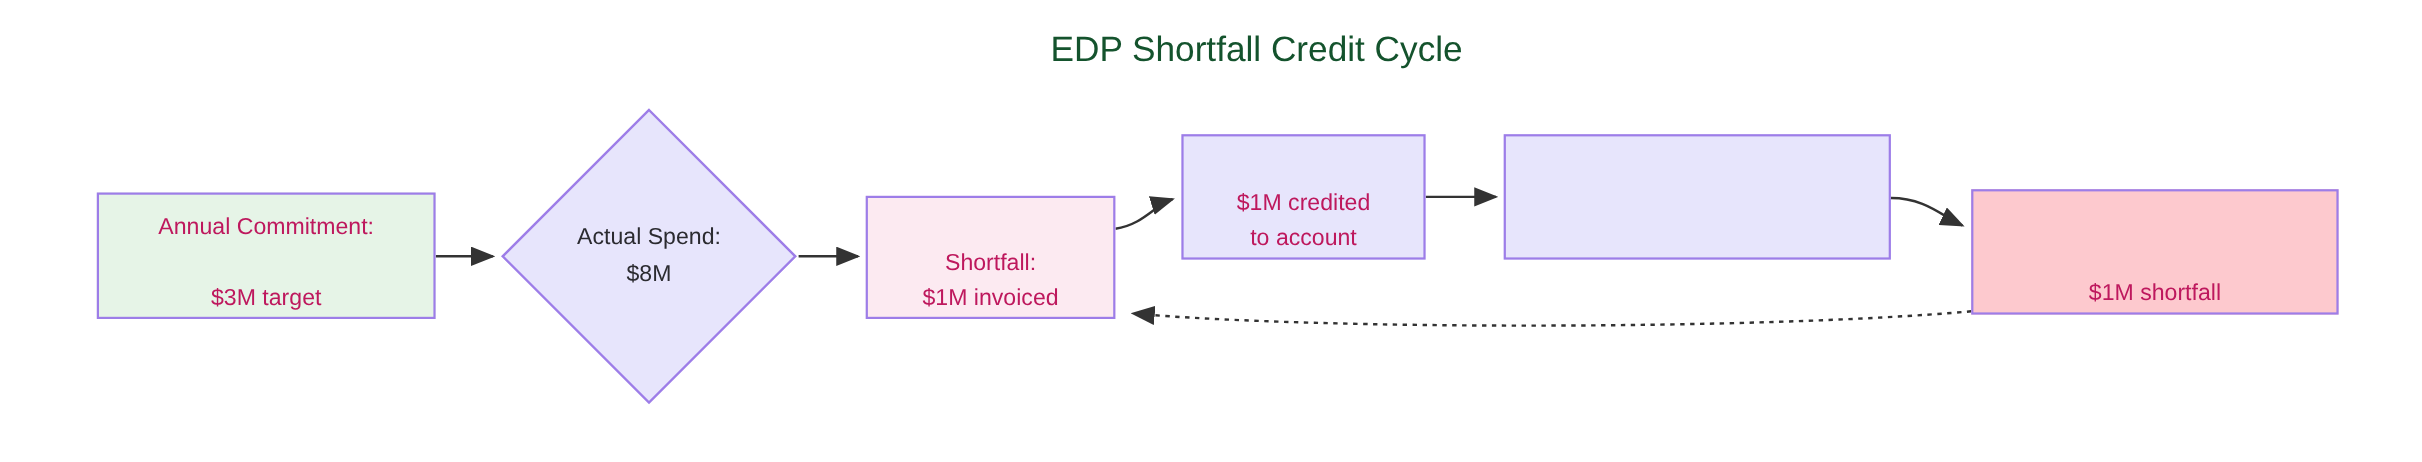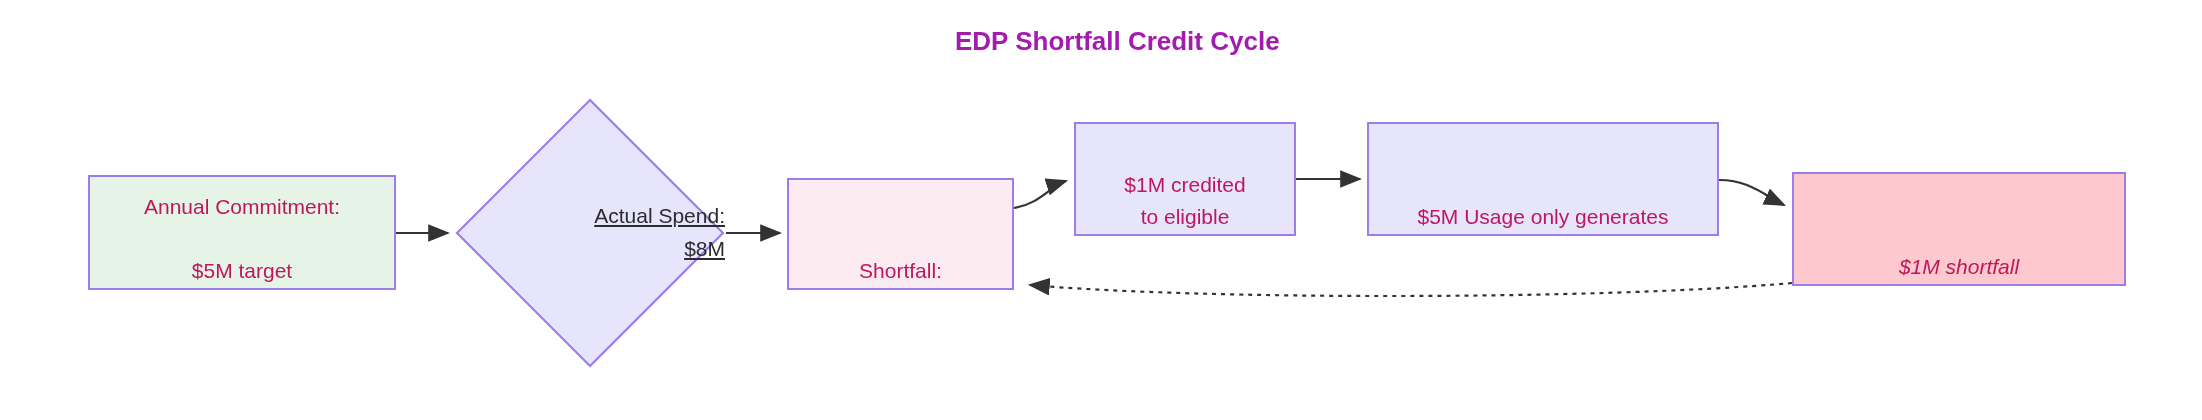--- a/index.html
+++ b/index.html
@@ -16,24 +16,23 @@
     width: 2202px;
     height: 420px;
     background: #ffffff;
     overflow: hidden;
   }
   
   #title-shift {
     position: absolute;
     left: 955px;
     top: 26px;
-    font-size: 26px;
-    color: #a21caf;
+    font-size: 32px;
+    color: #14532d;
     white-space: nowrap;
-    font-weight: bold;
   }
   .node {
     position: absolute;
     box-sizing: border-box;
     border: 2px solid #9d7de8;
     display: flex;
     flex-direction: column;
     align-items: center;
     justify-content: flex-end;
     color: #be185d;
@@ -48,21 +47,21 @@
   .fill-green  { background: #e6f4e7; }
   .fill-purple { background: #e7e5fc; }
   .fill-pinkl  { background: #fceaf1; }
   .fill-pinkd  { background: #fdc9ce; }
 
   
   #node-annual-commitment { left: 88px;  top: 175px; width: 308px; height: 115px; gap: 32px; }
   #node-shortfall         { left: 787px; top: 178px; width: 227px; height: 112px; }
   #node-credit            { left: 1074px;top: 122px; width: 222px; height: 114px; }
   #node-usage             { left: 1367px;top: 122px; width: 352px; height: 114px; }
-  #node-net-shortfall     { left: 1792px;top: 172px; width: 334px; height: 114px; font-style: italic; }
+  #node-net-shortfall     { left: 1792px;top: 172px; width: 334px; height: 114px; }
 
   
   #node-actual-spend {
     position: absolute;
     left: 455px;
     top: 98px;
     width: 270px;
     height: 270px;
   }
   #node-actual-spend .diamond-svg {
@@ -71,28 +70,27 @@
     width: 270px; height: 270px;
   }
   #node-actual-spend .diamond-label {
     position: absolute;
     left: 0;
     top: 0;
     width: 270px;
     height: 270px;
     display: flex;
     flex-direction: column;
-    align-items: flex-end;
+    align-items: center;
     justify-content: center;
     font-size: 21px;
     line-height: 1.55;
     color: #2b2b30;
     text-align: center;
     pointer-events: none;
-    text-decoration: underline;
   }
 
   #edges {
     position: absolute;
     left: 0; top: 0;
     width: 2202px; height: 420px;
     overflow: visible;
   }
   .edge-path {
     fill: none;
@@ -131,43 +129,43 @@
 
     <path class="edge-path" d="M1296,179 L1360,179" marker-end="url(#arrowhead)"></path>
 
     <path class="edge-path" d="M1719,180 C1750,180 1765,196 1784,205" marker-end="url(#arrowhead)"></path>
 
     <path class="edge-dotted" d="M1792,283 C1600,300 1200,300 1030,285" marker-end="url(#arrowhead-d)"></path>
   </svg>
 
   <div class="node fill-green" id="node-annual-commitment">
     <span class="line">Annual Commitment:</span>
-    <span class="line">$5M target</span>
+    <span class="line">$3M target</span>
   </div>
 
   <div id="node-actual-spend">
     <svg class="diamond-svg" viewBox="0 0 270 270">
       <polygon points="135,2 268,135 135,268 2,135" fill="#e7e5fc" stroke="#9d7de8" stroke-width="2.2"></polygon>
     </svg>
     <div class="diamond-label">
       <span class="line">Actual Spend:</span>
       <span class="line">$8M</span>
     </div>
   </div>
 
   <div class="node fill-pinkl" id="node-shortfall">
     <span class="line">Shortfall:</span>
+    <span class="line">$1M invoiced</span>
   </div>
 
   <div class="node fill-purple" id="node-credit">
     <span class="line">$1M credited</span>
-    <span class="line">to eligible</span>
+    <span class="line">to account</span>
   </div>
 
   <div class="node fill-purple" id="node-usage">
-    <span class="line">$5M Usage only generates</span>
   </div>
 
   <div class="node fill-pinkd" id="node-net-shortfall">
     <span class="line">$1M shortfall</span>
   </div>
 
 </div>
 
 </body></html>

